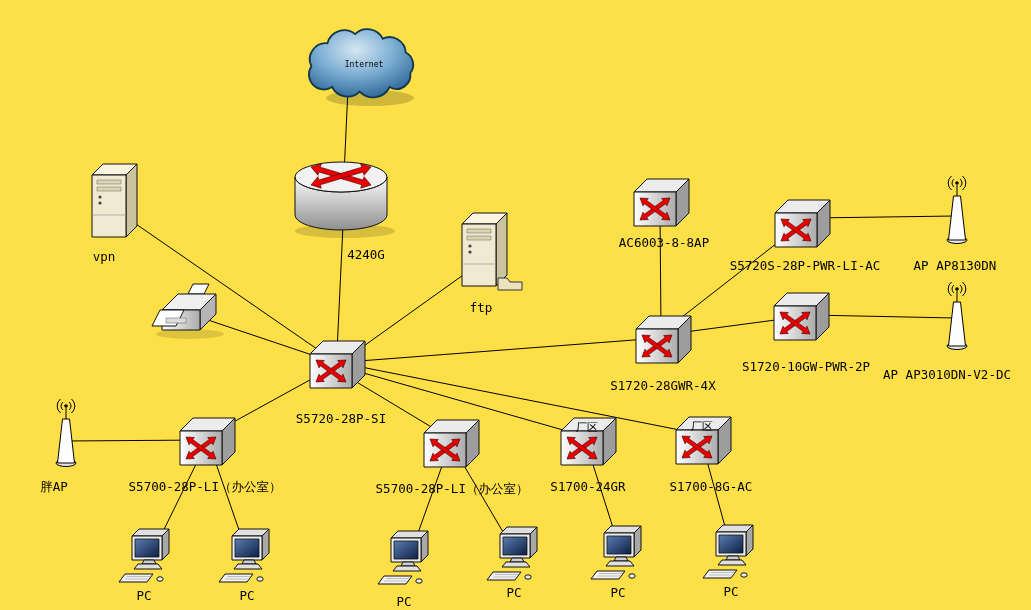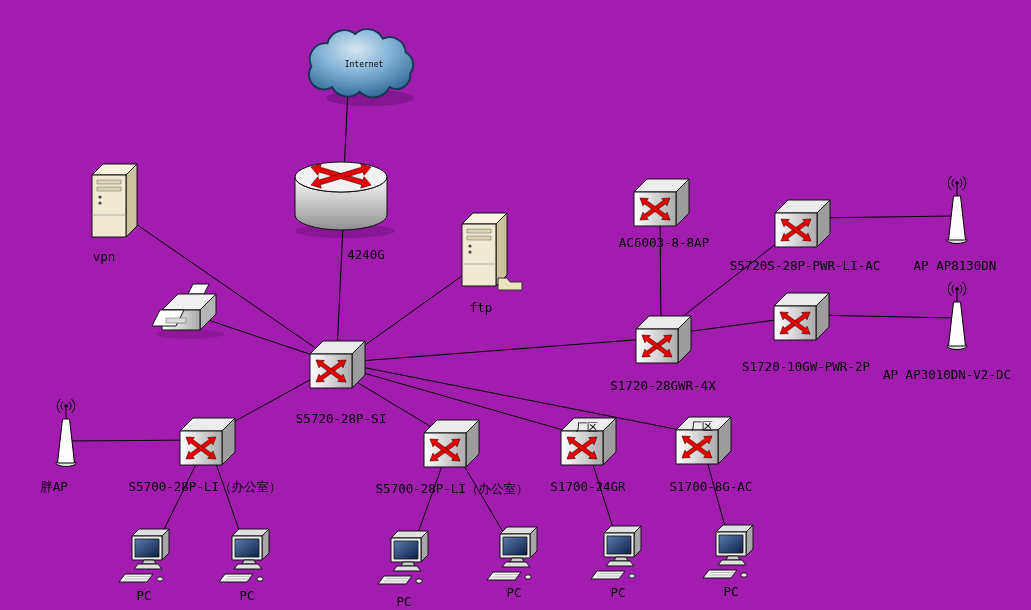--- a/index.html
+++ b/index.html
@@ -1,17 +1,17 @@
 <!DOCTYPE html>
 <html><head>
 <meta charset="utf-8">
 <style>
   html,body{margin:0;padding:0;background:#fff;}
   body{font-family:"DejaVu Sans Mono","Liberation Mono",monospace;}
-  .canvas{position:relative;width:1031px;height:610px;background:#a21caf;overflow:hidden;}
+  .canvas{position:relative;width:1031px;height:610px;background:#fde047;overflow:hidden;}
   svg{display:block;}
   .edge{stroke:#000;stroke-width:1;fill:none;}
   .lbl{font-family:"DejaVu Sans Mono","Liberation Mono",monospace;font-size:12.5px;fill:#000;text-anchor:middle;}
   .s8{font-size:8px;}
   .s11{font-size:11px;}
 </style>
 </head>
 <body>
 
 <div class="canvas">

